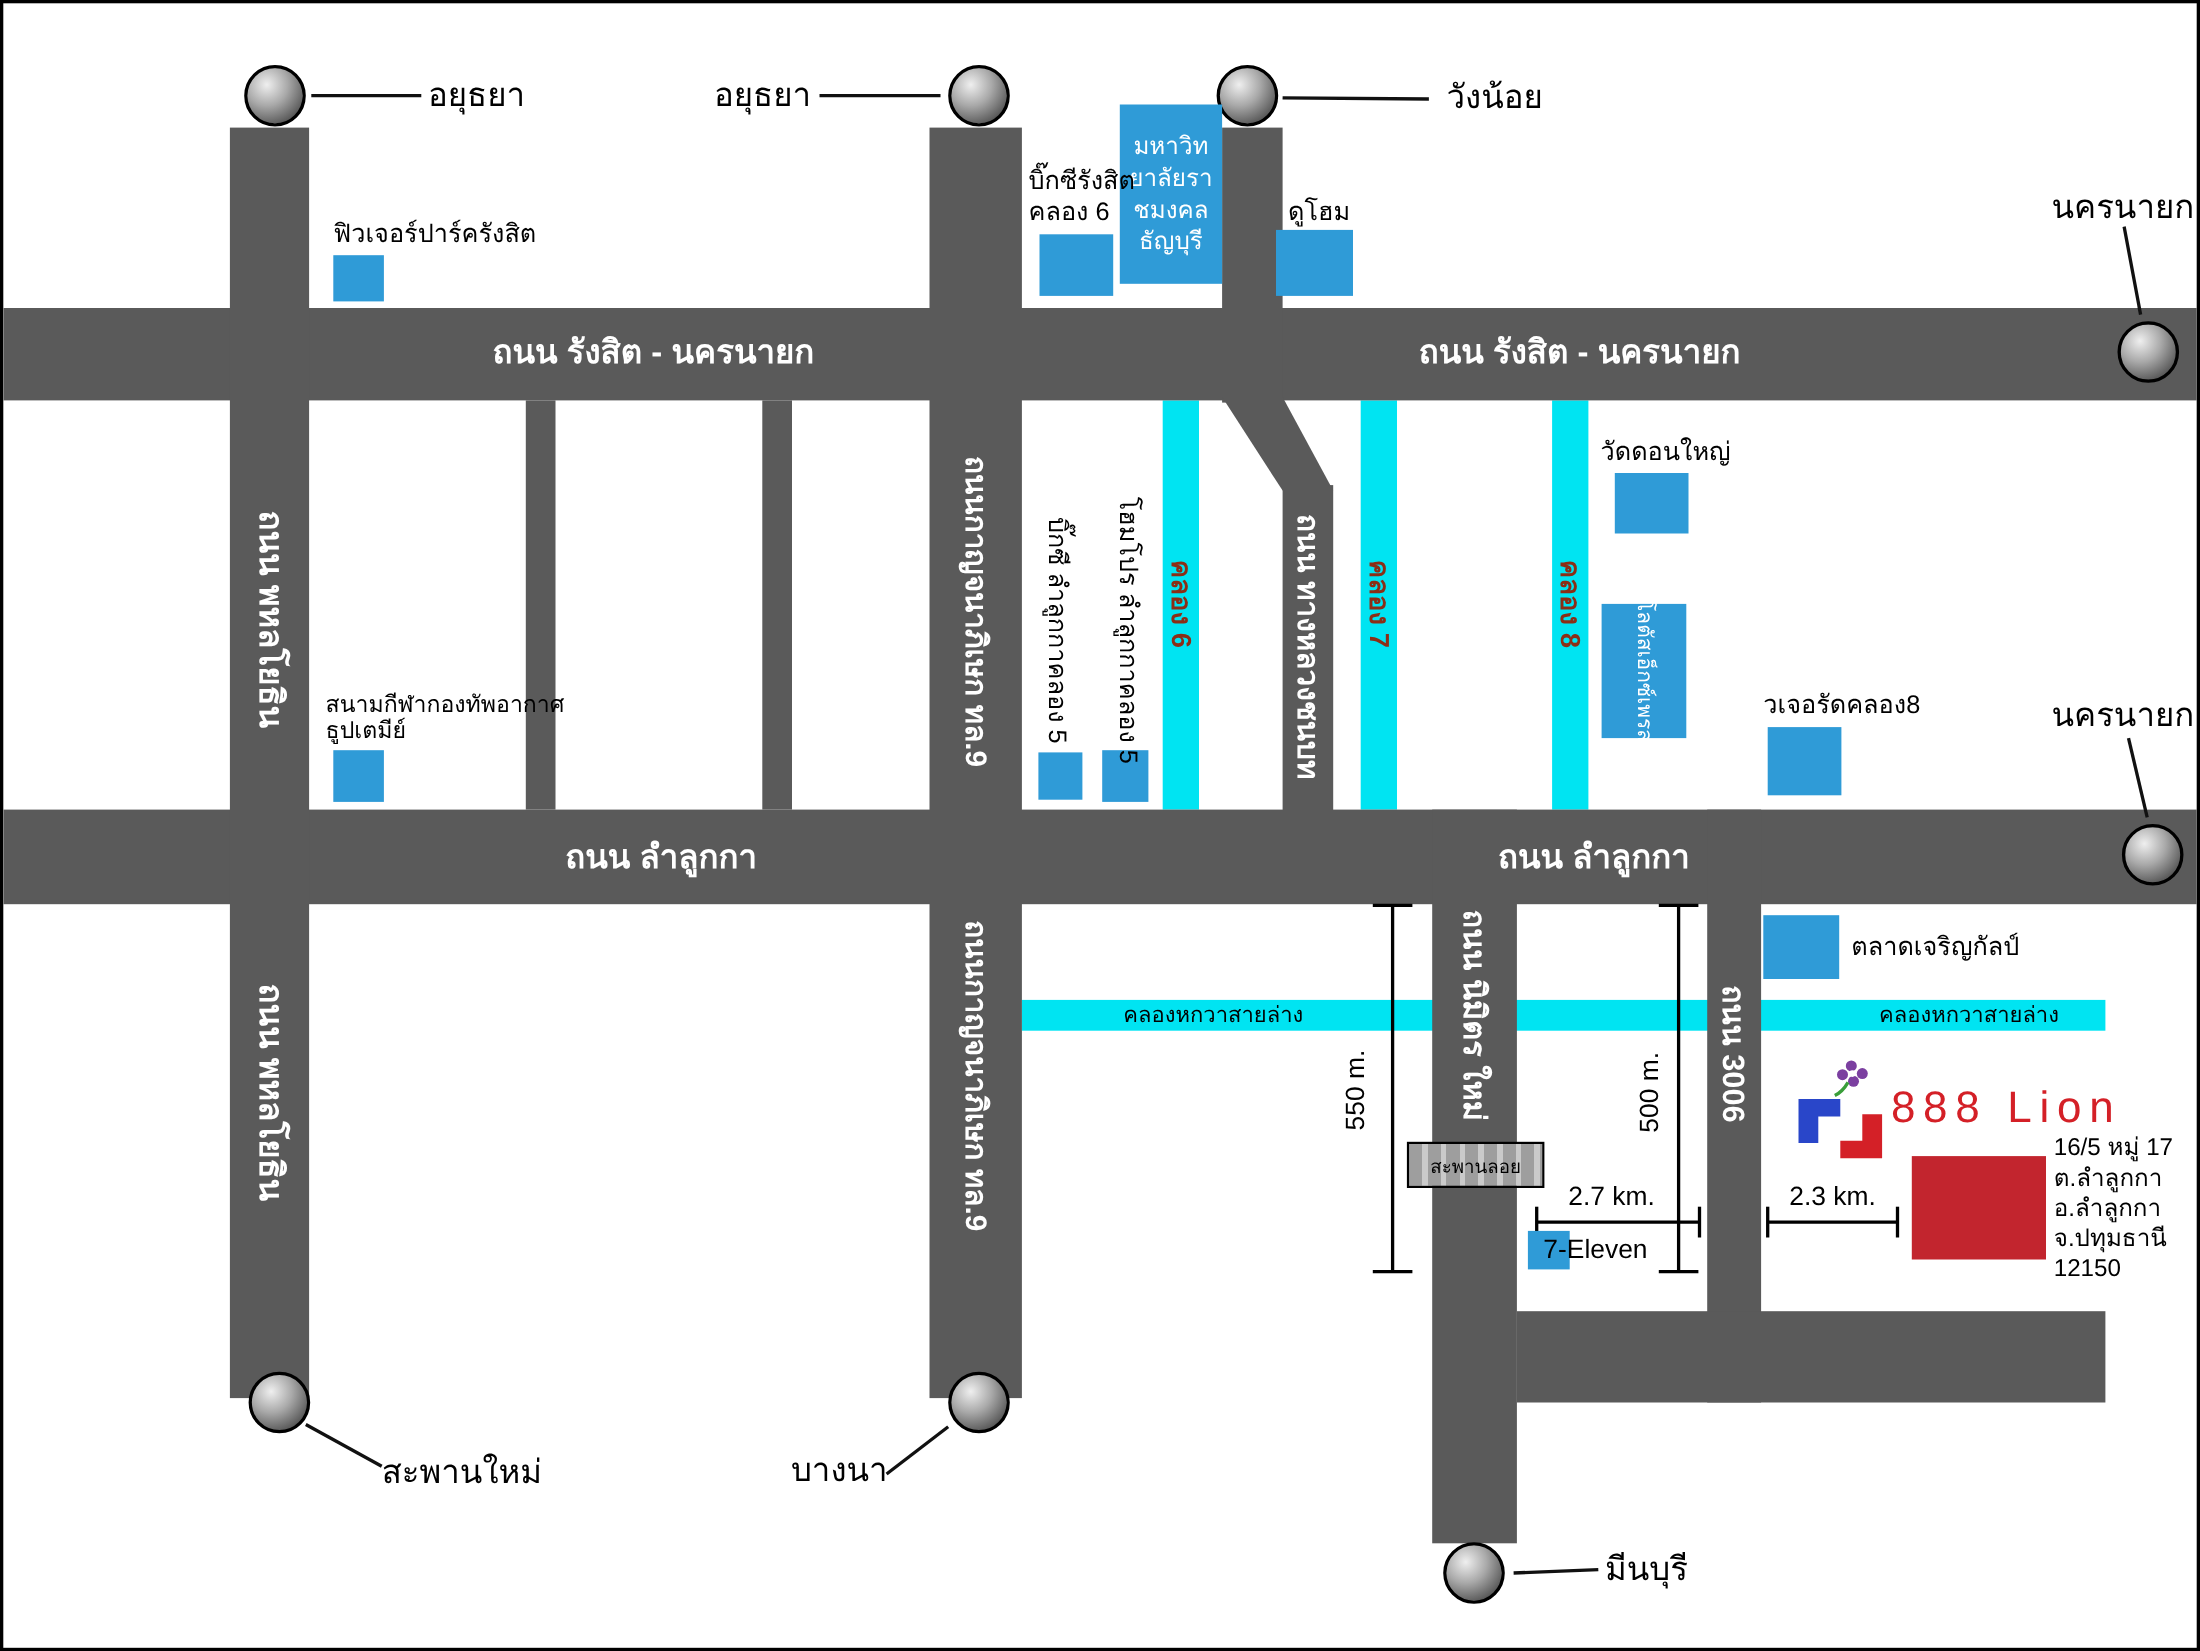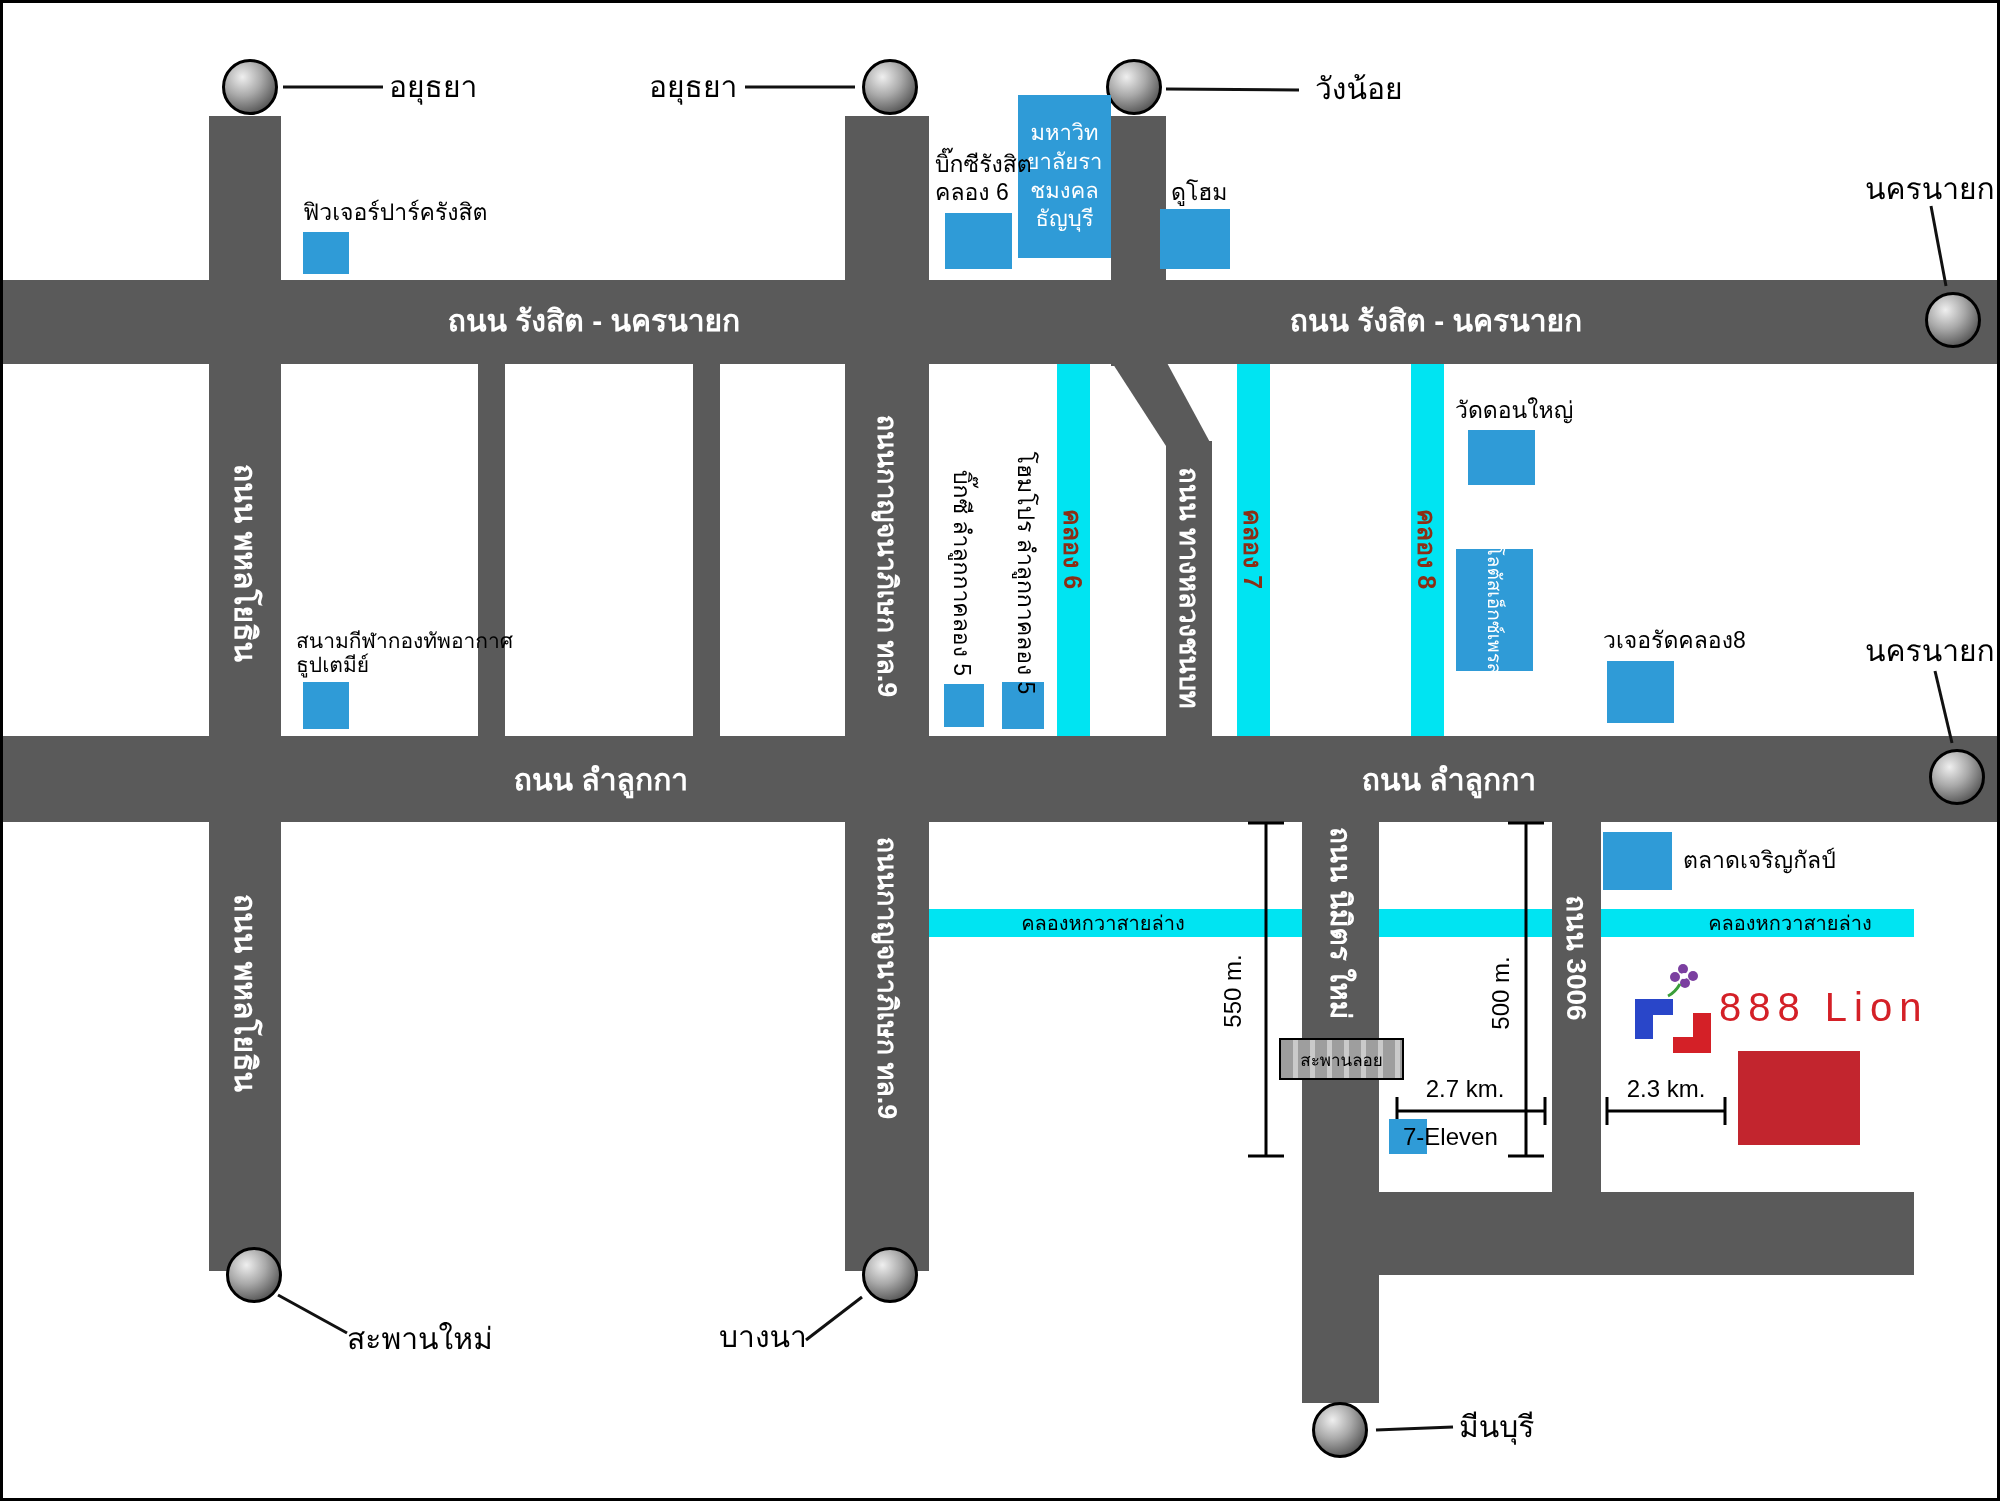--- a/index.html
+++ b/index.html
@@ -163,14 +163,19 @@
       <circle cx="70" cy="15" r="5" fill="#7b3fa0"></circle>
       <circle cx="62" cy="22" r="5" fill="#7b3fa0"></circle>
       <circle cx="52" cy="16" r="5" fill="#7b3fa0"></circle>
       <circle cx="61" cy="15" r="3" fill="#ffffff"></circle>
       <path d="M57 23 C53 30 49 33 45 35" stroke="#3a9e3a" stroke-width="3" fill="none"></path>
     </g>
     <path d="M12 38 h38 v16 h-20 v24 h-18 z" fill="#2946c9"></path>
     <path d="M88 92 h-38 v-16 h20 v-24 h18 z" fill="#d42027"></path>
   </svg>
   <div id="brandname">888 Lion</div>
+  <div id="address">16/5 หมู่ 17
+ต.ลำลูกกา
+อ.ลำลูกกา
+จ.ปทุมธานี
+12150</div>
 
 </div>
 
 </body></html>

